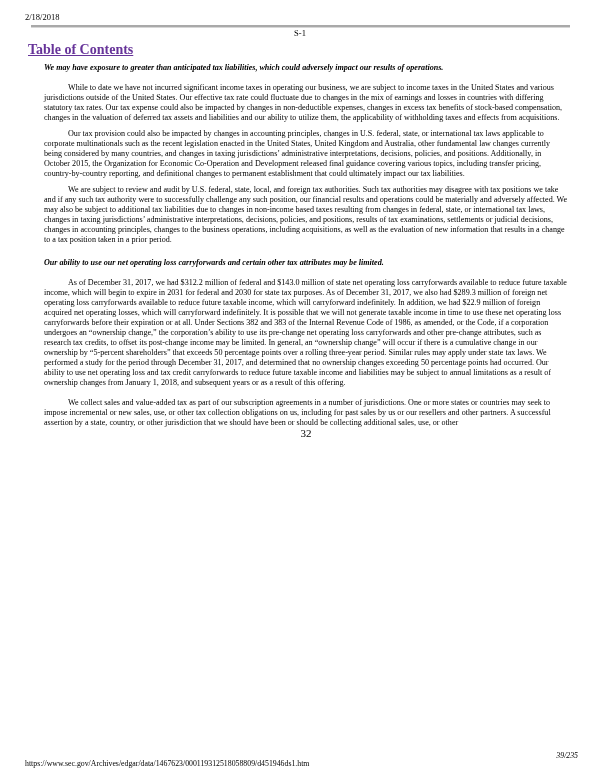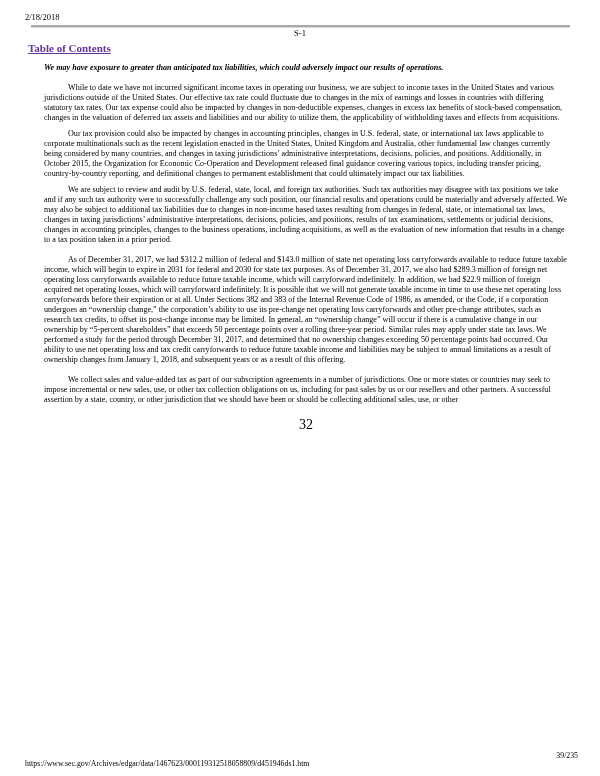--- a/index.html
+++ b/index.html
@@ -41,21 +41,21 @@
     left: 31px;
     width: 539px;
     height: 2px;
     background: #a9a9a9;
     border-bottom: 1px solid #d7d7d7;
   }
   .toc-link {
     position: absolute;
     top: 42px;
     left: 28px;
-    font-size: 11px;
+    font-size: 14px;
     font-weight: bold;
     color: #663399;
     text-decoration: underline;
     cursor: pointer;
   }
   .doc-body {
     position: absolute;
     top: 63px;
     left: 44px;
     width: 524px;
@@ -72,43 +72,44 @@
     margin-top: 0;
   }
   .doc-body p {
     margin: 6px 0 0 0;
     text-indent: 24px;
   }
   .doc-body p.after-heading {
     margin-top: 10px;
   }
   .page-number {
-    margin-top: 15px;
+    margin-top: 0;
     text-align: center;
     text-indent: 0;
-    font-size: 14px;
+    font-size: 11px;
   }
   .print-footer {
     position: absolute;
     top: 751px;
     left: 25px;
     right: 22px;
     font-size: 7.8px;
     line-height: 9px;
   }
   .print-footer .ftr-url {
     position: absolute;
     left: 0;
     top: 8px;
     text-align: right;
   }
   .print-footer .ftr-page {
     position: absolute;
     right: 0;
     top: 0;
+    font-style: italic;
   }
 </style>
 </head>
 <body>
 
 <div class="print-header">
   <span class="hdr-date">2/18/2018</span>
   <span class="hdr-doctype">S-1</span>
 </div>
 
@@ -116,20 +117,21 @@
 
 <a class="toc-link">Table of Contents</a>
 
 <div class="doc-body">
 
   <div class="risk-heading first">We may have exposure to greater than anticipated tax liabilities, which could adversely impact our results of operations.</div>
   <p class="after-heading">While to date we have not incurred significant income taxes in operating our business, we are subject to income taxes in the United States and various jurisdictions outside of the United States. Our effective tax rate could fluctuate due to changes in the mix of earnings and losses in countries with differing statutory tax rates. Our tax expense could also be impacted by changes in non-deductible expenses, changes in excess tax benefits of stock-based compensation, changes in the valuation of deferred tax assets and liabilities and our ability to utilize them, the applicability of withholding taxes and effects from acquisitions.</p>
   <p>Our tax provision could also be impacted by changes in accounting principles, changes in U.S. federal, state, or international tax laws applicable to corporate multinationals such as the recent legislation enacted in the United States, United Kingdom and Australia, other fundamental law changes currently being considered by many countries, and changes in taxing jurisdictions’ administrative interpretations, decisions, policies, and positions. Additionally, in October 2015, the Organization for Economic Co-Operation and Development released final guidance covering various topics, including transfer pricing, country-by-country reporting, and definitional changes to permanent establishment that could ultimately impact our tax liabilities.</p>
   <p>We are subject to review and audit by U.S. federal, state, local, and foreign tax authorities. Such tax authorities may disagree with tax positions we take and if any such tax authority were to successfully challenge any such position, our financial results and operations could be materially and adversely affected. We may also be subject to additional tax liabilities due to changes in non-income based taxes resulting from changes in federal, state, or international tax laws, changes in taxing jurisdictions’ administrative interpretations, decisions, policies, and positions, results of tax examinations, settlements or judicial decisions, changes in accounting principles, changes to the business operations, including acquisitions, as well as the evaluation of new information that results in a change to a tax position taken in a prior period.</p>
 
+  <div class="risk-heading">Our ability to use our net operating loss carryforwards and certain other tax attributes may be limited.</div>
   <p class="after-heading">As of December 31, 2017, we had $312.2 million of federal and $143.0 million of state net operating loss carryforwards available to reduce future taxable income, which will begin to expire in 2031 for federal and 2030 for state tax purposes. As of December 31, 2017, we also had $289.3 million of foreign net operating loss carryforwards available to reduce future taxable income, which will carryforward indefinitely. In addition, we had $22.9 million of foreign acquired net operating losses, which will carryforward indefinitely. It is possible that we will not generate taxable income in time to use these net operating loss carryforwards before their expiration or at all. Under Sections 382 and 383 of the Internal Revenue Code of 1986, as amended, or the Code, if a corporation undergoes an “ownership change,” the corporation’s ability to use its pre-change net operating loss carryforwards and other pre-change attributes, such as research tax credits, to offset its post-change income may be limited. In general, an “ownership change” will occur if there is a cumulative change in our ownership by “5-percent shareholders” that exceeds 50 percentage points over a rolling three-year period. Similar rules may apply under state tax laws. We performed a study for the period through December 31, 2017, and determined that no ownership changes exceeding 50 percentage points had occurred. Our ability to use net operating loss and tax credit carryforwards to reduce future taxable income and liabilities may be subject to annual limitations as a result of ownership changes from January 1, 2018, and subsequent years or as a result of this offering.</p>
 
   <p class="after-heading">We collect sales and value-added tax as part of our subscription agreements in a number of jurisdictions. One or more states or countries may seek to impose incremental or new sales, use, or other tax collection obligations on us, including for past sales by us or our resellers and other partners. A successful assertion by a state, country, or other jurisdiction that we should have been or should be collecting additional sales, use, or other</p>
 
   <div class="page-number">32</div>
 </div>
 
 <div class="print-footer">
   <span class="ftr-url">https://www.sec.gov/Archives/edgar/data/1467623/000119312518058809/d451946ds1.htm</span>
   <span class="ftr-page">39/235</span>

